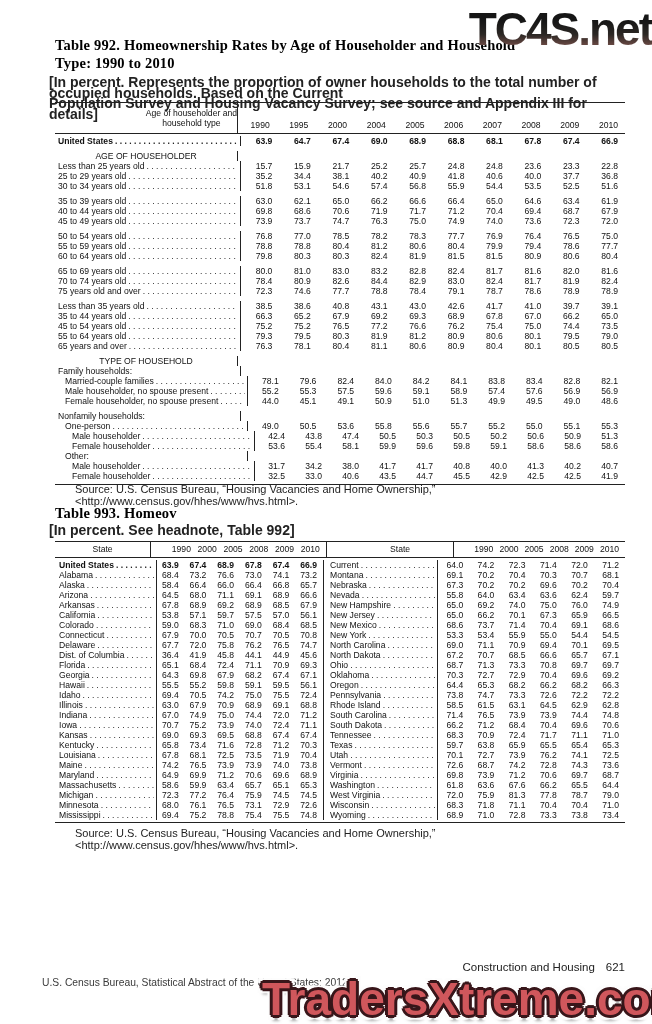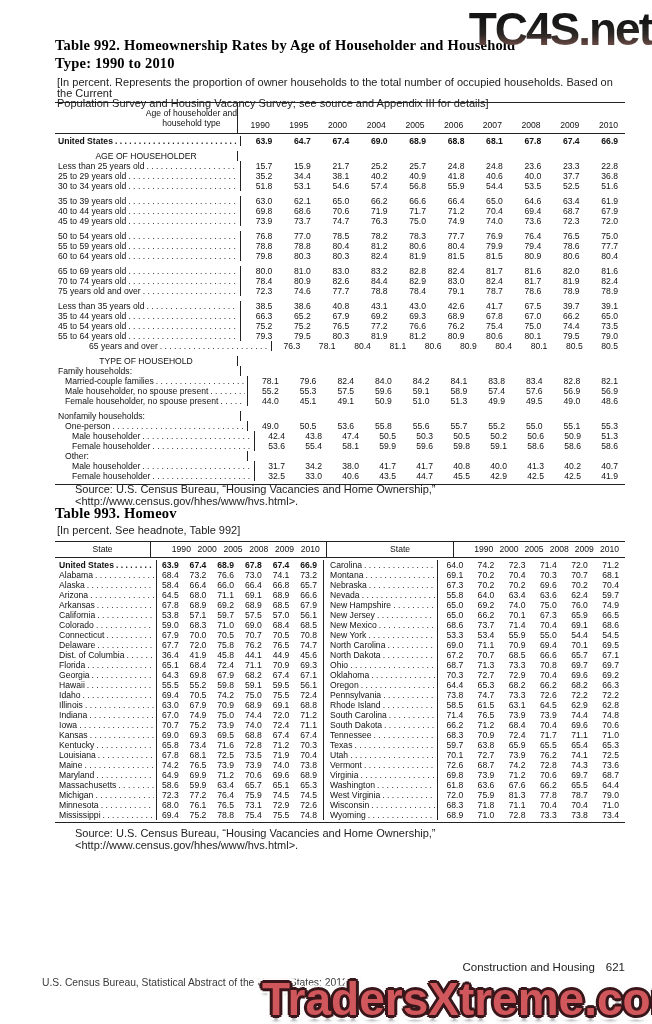--- a/index.html
+++ b/index.html
@@ -22,21 +22,21 @@
           font-weight:bold;font-size:46px;letter-spacing:0px;color:#d0575c;white-space:nowrap;
           text-shadow:-2px -2px 0 #38161a,2px -2px 0 #38161a,-2px 2px 0 #38161a,2px 2px 0 #38161a,
                       0 -3px 0 #38161a,0 3px 0 #38161a,-3px 0 0 #38161a,3px 0 0 #38161a,
                       -5px -5px 1px #fdfdfd,5px -5px 1px #fdfdfd,-5px 5px 1px #fdfdfd,5px 5px 1px #fdfdfd,
                       0 6px 3px rgba(150,150,150,.8);}
   
   .t-title{position:absolute;left:55px;font-family:"Liberation Serif",serif;
            font-weight:bold;font-size:14.5px;line-height:18px;letter-spacing:.2px;color:#000;}
   .t992-title{top:36px;width:560px;}
   .t993-title{top:504px;width:560px;}
-  .headnote{position:absolute;left:57px;font-size:11px;line-height:10.5px;color:#222;width:566px;}
+  .headnote{position:absolute;left:49px;font-size:14px;line-height:10.5px;color:#222;width:566px;font-weight:bold;}
   .t992-headnote{top:77px;}
   .t993-headnote{top:525px;}
   .src{position:absolute;left:75px;font-size:11px;color:#222;}
   .src992{top:483px;}
   .src993{top:827px;}
   
   .t992{position:absolute;left:55px;top:102px;width:570px;
         border-top:1.5px solid #222;border-bottom:1.5px solid #222;font-size:8.6px;}
   .t992-head{display:flex;height:30px;border-bottom:1.5px solid #222;}
   .t992-head .stub{width:182px;border-right:1px solid #222;display:flex;align-items:center;
@@ -360,21 +360,21 @@
             <span class="leader">. . . . . . . . . . . . . . . . . . . . . . . . . . . . . . . . . . . . . . . . . . . . . . . . . . . . . . . . . . . . . . . . . . . . . . . . . . . . . . . . . . . . . . . . . . </span>
           </div>
           <div class="vals">
             <div class="cell">38.5</div>
             <div class="cell">38.6</div>
             <div class="cell">40.8</div>
             <div class="cell">43.1</div>
             <div class="cell">43.0</div>
             <div class="cell">42.6</div>
             <div class="cell">41.7</div>
-            <div class="cell">67.5</div>
+            <div class="cell">41.0</div>
             <div class="cell">39.7</div>
             <div class="cell">39.1</div>
           </div>
         </div>
         <div class="row">
           <div class="lbl" style="padding-left: 3px;">
             <span class="txt">35 to 44 years old</span>
             <span class="leader">. . . . . . . . . . . . . . . . . . . . . . . . . . . . . . . . . . . . . . . . . . . . . . . . . . . . . . . . . . . . . . . . . . . . . . . . . . . . . . . . . . . . . . . . . . </span>
           </div>
           <div class="vals">
@@ -420,21 +420,21 @@
             <div class="cell">81.9</div>
             <div class="cell">81.2</div>
             <div class="cell">80.9</div>
             <div class="cell">80.6</div>
             <div class="cell">80.1</div>
             <div class="cell">79.5</div>
             <div class="cell">79.0</div>
           </div>
         </div>
         <div class="row">
-          <div class="lbl" style="padding-left: 3px; margin-left: 31px;">
+          <div class="lbl" style="padding-left: 3px;">
             <span class="txt">65 years and over</span>
             <span class="leader">. . . . . . . . . . . . . . . . . . . . . . . . . . . . . . . . . . . . . . . . . . . . . . . . . . . . . . . . . . . . . . . . . . . . . . . . . . . . . . . . . . . . . . . . . . </span>
           </div>
           <div class="vals">
             <div class="cell">76.3</div>
             <div class="cell">78.1</div>
             <div class="cell">80.4</div>
             <div class="cell">81.1</div>
             <div class="cell">80.6</div>
             <div class="cell">80.9</div>
@@ -649,21 +649,21 @@
           </div>
           <div class="s-nums bold">
             <div class="scell">63.9</div>
             <div class="scell">67.4</div>
             <div class="scell">68.9</div>
             <div class="scell">67.8</div>
             <div class="scell">67.4</div>
             <div class="scell">66.9</div>
           </div>
           <div class="s-lbl2">
-            <span class="txt">Carolina</span>
+            <span class="txt">Current</span>
             <span class="leader">. . . . . . . . . . . . . . . . . . . . . . . . . . . . . . . . . . . . . . . . . . . . . . . . . . . . . . . . . . . . . . . . . . . . . . . . . . . . . . . . . . . . . . . . . . </span>
           </div>
           <div class="s-nums2">
             <div class="scell">64.0</div>
             <div class="scell">74.2</div>
             <div class="scell">72.3</div>
             <div class="scell">71.4</div>
             <div class="scell">72.0</div>
             <div class="scell">71.2</div>
           </div>

